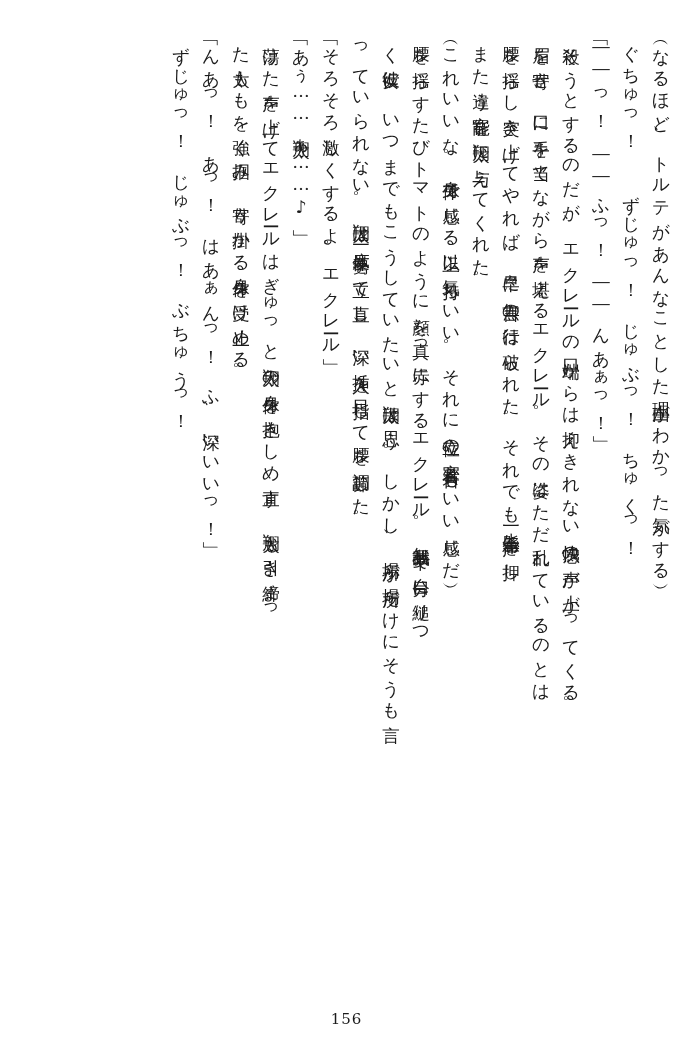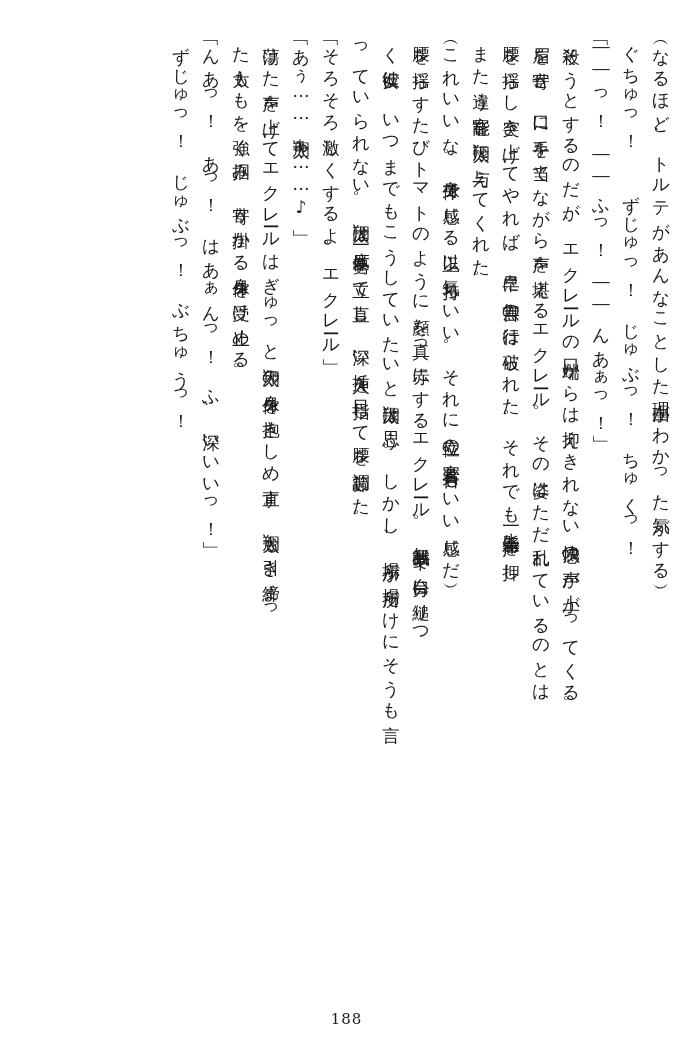--- a/index.html
+++ b/index.html
@@ -75,14 +75,14 @@
     <div class="vline">腰を揺らすたびトマトのように顔を真っ赤にするエクレール。無我夢中で自分に縋りつ</div>
     <div class="vline">く彼女に、いつまでもこうしていたいと翔太は思う。しかし、場所が場所だけにそうも言</div>
     <div class="vline">っていられない。翔太は一度体勢を立て直し、深い挿入を目指して腰を調節した。</div>
     <div class="vline">「そろそろ激しくするよ。エクレール」</div>
     <div class="vline">「あぅ……翔太ぁ……♪」</div>
     <div class="vline">蕩けた声を上げてエクレールはぎゅっと翔太の身体を抱きしめ直す。翔太も引き締まっ</div>
     <div class="vline">た太ももを強く掴み、寄り掛かる身体を受け止める。</div>
     <div class="vline">「んあっ！　あっ！　はあぁんっ！　ふ、深いいいっ！」</div>
     <div class="vline">ずじゅっ！　じゅぶっ！　ぶちゅうっ！</div>
   </div>
-  <div class="page-number">188</div>
+  <div class="page-number">156</div>
 </div>
 
 </body></html>

